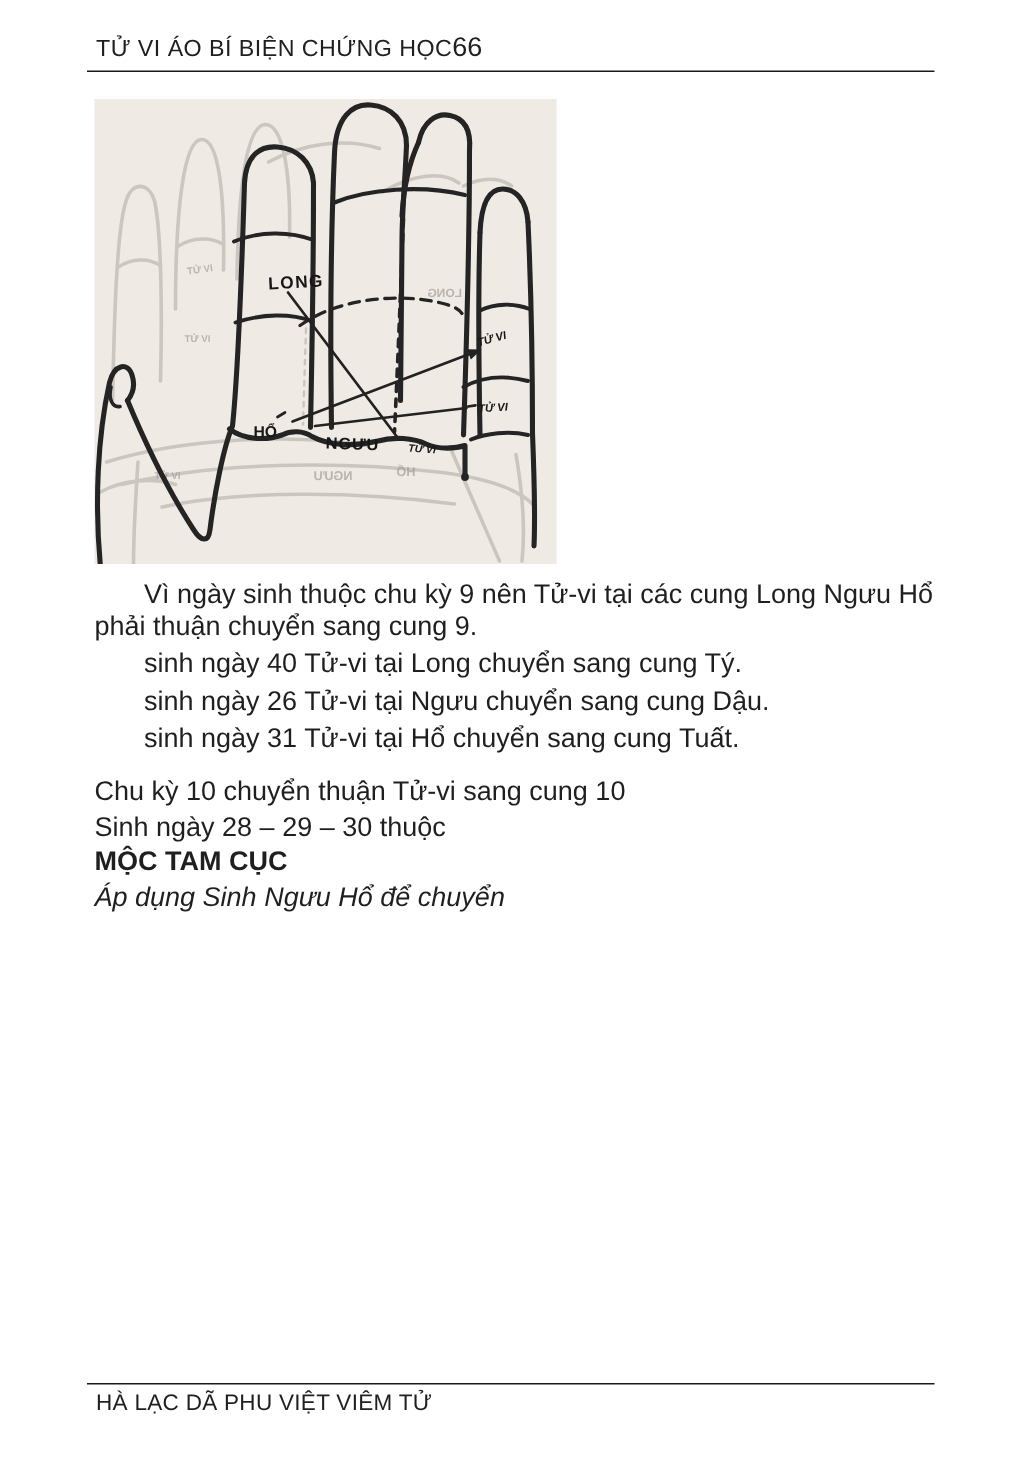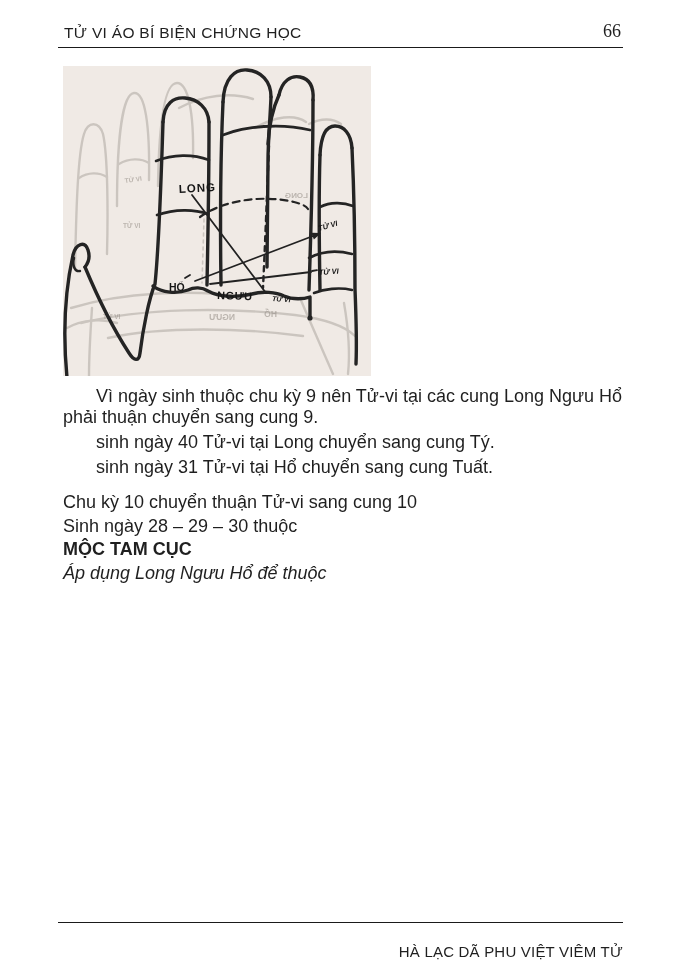--- a/index.html
+++ b/index.html
@@ -3,28 +3,28 @@
 <meta charset="utf-8">
 <style>
   html,body{margin:0;padding:0;}
   body{
     width:686px;height:971px;position:relative;background:#ffffff;
     font-family:"Liberation Sans", sans-serif;color:#1f1f1f;overflow:hidden;
   }
   
   .header{
     position:absolute;left:58px;top:21px;width:565px;
-    display:flex;justify-content:space-between;align-items:flex-end;
+    display:flex;justify-content:flex-start;align-items:flex-end;
     border-bottom:1.6px solid #1a1a1a;padding-bottom:5px;
   }
   .header .title{
     font-size:15.5px;letter-spacing:.3px;padding-left:6px;white-space:nowrap;
   }
   .header .pagenum{
-    font-family:Liberation Serif, serif;font-size:18px;padding-right:2px;
+    font-family:Liberation Sans, sans-serif;font-size:18px;padding-right:2px;
   }
   
   .figure{
     position:absolute;left:63px;top:66px;width:308px;height:310px;
     background:#f0eae5;
   }
   .figure svg{display:block}
   
   .content{
     position:absolute;left:63px;top:386px;width:562px;
@@ -33,21 +33,21 @@
   .content p{margin:0;}
   .para1{text-indent:33px;margin-bottom:4px !important;}
   .item{padding-left:33px;margin-bottom:4px !important;}
   .gap-top{margin-top:14px !important;}
   .b{font-weight:bold;}
   .i{font-style:italic;}
   .spaced{margin-top:2.5px !important;}
   
   .footer{
     position:absolute;left:58px;top:922px;width:565px;
-    border-top:1.6px solid #1a1a1a;padding-top:20px;text-align:right;
+    border-top:1.6px solid #1a1a1a;padding-top:4px;
   }
   .footer .ftext{font-size:15px;letter-spacing:.2px;padding-left:6px;}
 </style>
 </head>
 <body>
 
 <div class="header">
   <span class="title">TỬ VI ÁO BÍ BIỆN CHỨNG HỌC</span>
   <span class="pagenum">66</span>
 </div>
@@ -137,22 +137,23 @@
       <text x="209" y="235" font-size="7" font-style="italic" transform="rotate(4 209 235)">TỬ VI</text>
       <text x="256" y="165" font-size="7.5" font-style="italic" transform="rotate(-16 256 165)">TỬ VI</text>
       <text x="256" y="209" font-size="7.5" font-style="italic" transform="rotate(-4 256 209)">TỬ VI</text>
     </g>
   </svg>
 </div>
 
 <div class="content">
   <p class="para1">Vì ngày sinh thuộc chu kỳ 9 nên Tử-vi tại các cung Long Ngưu Hổ phải thuận chuyển sang cung 9.</p>
   <p class="item">sinh ngày 40 Tử-vi tại Long chuyển sang cung Tý.</p>
+  <p class="item">sinh ngày 26 Tử-vi tại Ngưu chuyển sang cung Dậu.</p>
   <p class="item">sinh ngày 31 Tử-vi tại Hổ chuyển sang cung Tuất.</p>
   <p class="gap-top">Chu kỳ 10 chuyển thuận Tử-vi sang cung 10</p>
   <p class="spaced">Sinh ngày 28 – 29 – 30 thuộc</p>
   <p class="spaced b">MỘC TAM CỤC</p>
-  <p class="spaced i">Áp dụng Long Ngưu Hổ để thuộc</p>
+  <p class="spaced i">Áp dụng Sinh Ngưu Hổ để chuyển</p>
 </div>
 
 <div class="footer">
   <span class="ftext">HÀ LẠC DÃ PHU VIỆT VIÊM TỬ</span>
 </div>
 
 </body></html>

